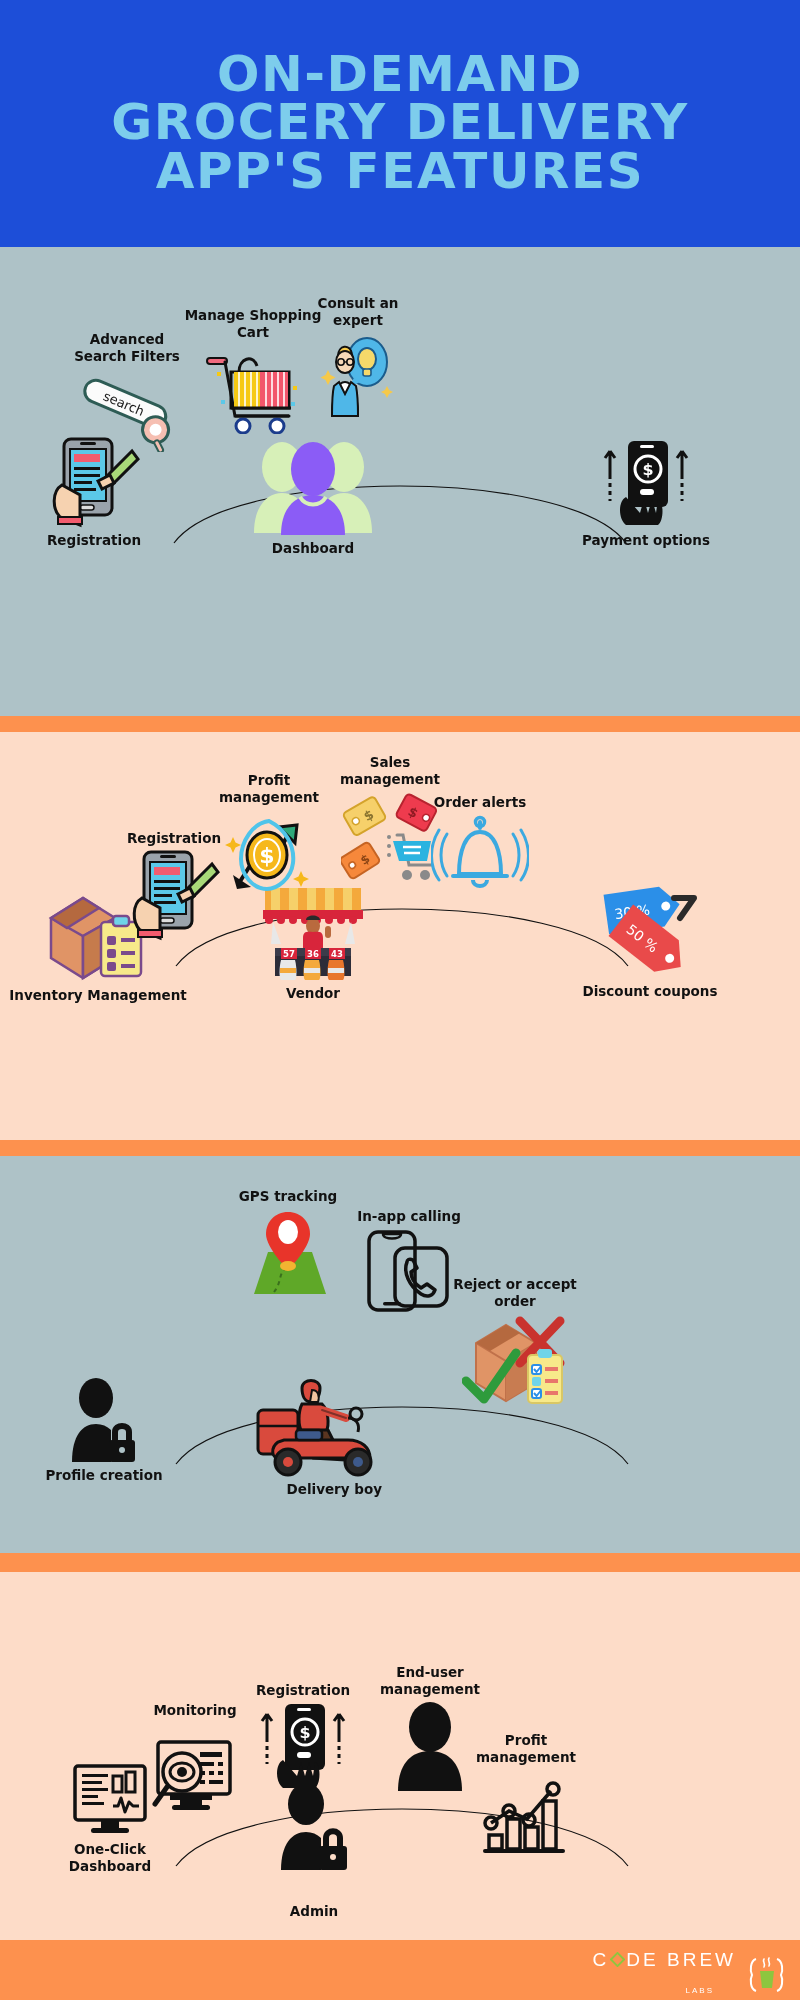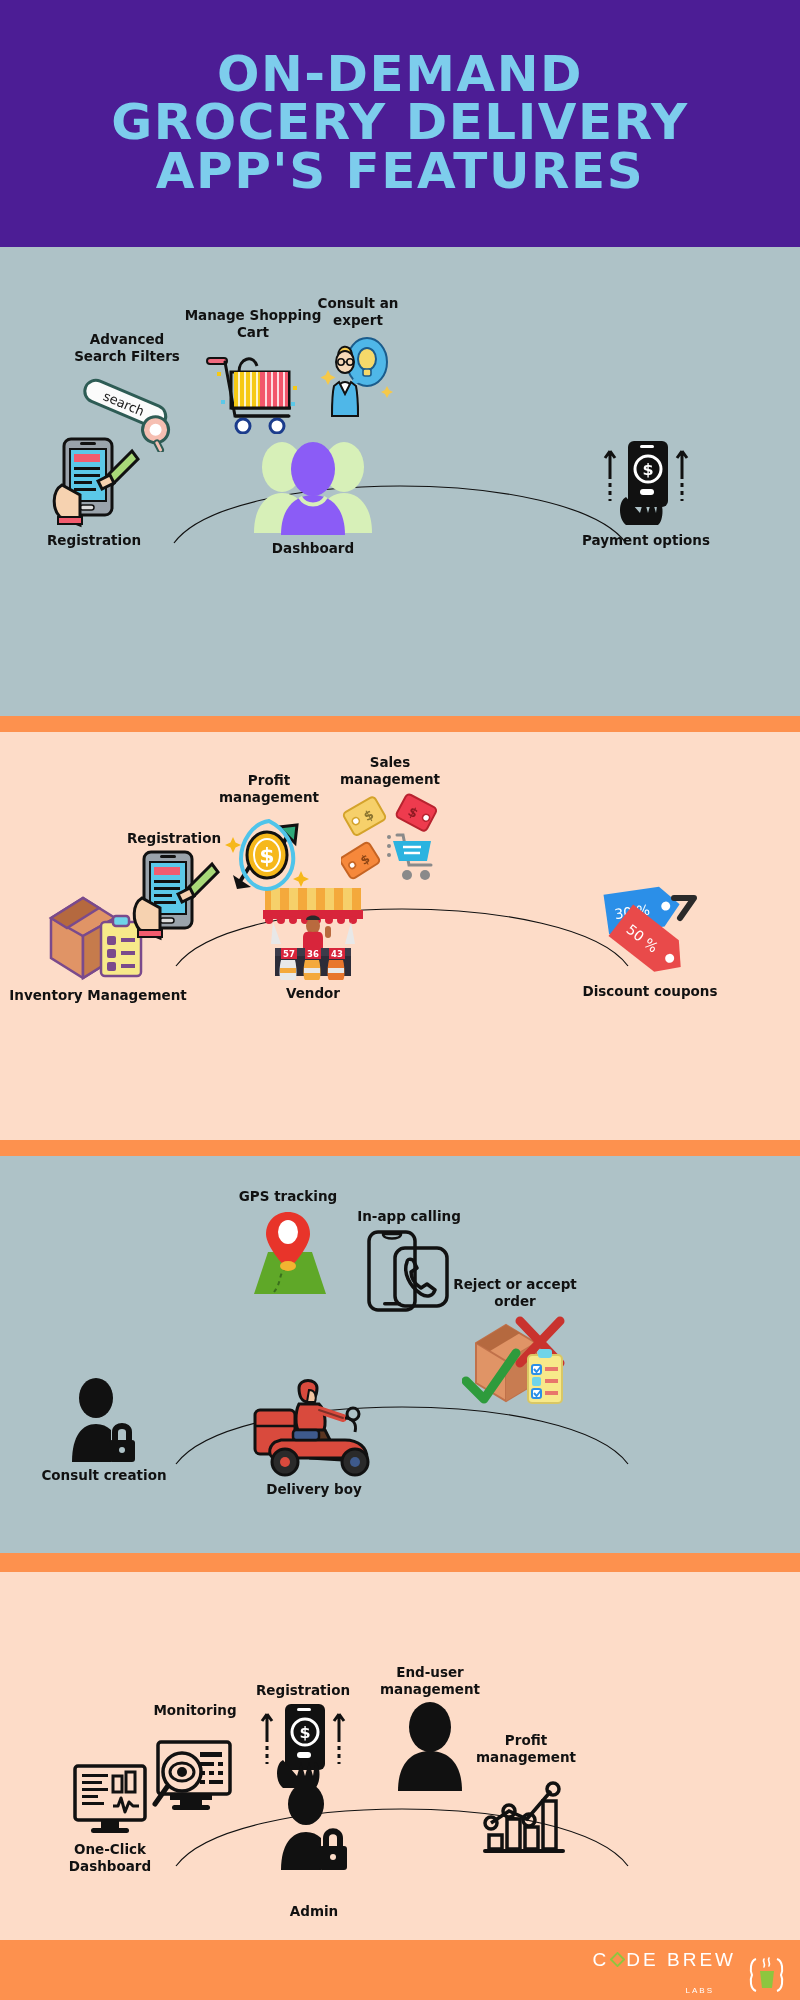--- a/index.html
+++ b/index.html
@@ -7,21 +7,21 @@
   body{
     width:800px;height:2000px;overflow:hidden;
     font-family:"Liberation Sans","DejaVu Sans",sans-serif;
     background:#FD914E;
   }
   .page{position:relative;width:800px;height:2000px;}
 
   
   .header{
     position:absolute;left:0;top:0;width:800px;height:247px;
-    background:#4c1d95;
+    background:#1d4ed8;
     display:flex;align-items:center;justify-content:center;
   }
   .header-title{
     color:#7DCDEC;
     font-family:"DejaVu Sans","Liberation Sans",sans-serif;
     font-weight:bold;
     font-size:49px;
     line-height:0.98;
     letter-spacing:1.5px;
     text-align:center;
@@ -364,20 +364,38 @@
           <circle cx="84" cy="84" r="5" fill="#8A8A8A"></circle>
           <g fill="#8A8A8A">
               <circle cx="48" cy="46" r="2"></circle>
               <circle cx="48" cy="55" r="2"></circle>
               <circle cx="48" cy="64" r="2"></circle>
             </g>
         </svg>
       </div>
     </div>
 
+    <div class="node above" style="left:410px;top:62px;width:140px;">
+      <div class="lbl">Order alerts</div>
+      <div class="art">
+        <svg width="98" height="84" viewBox="0 0 98 84">
+          <path d="M49,8 L49,14" stroke="#3BA9E0" stroke-width="4" stroke-linecap="round"></path>
+          <circle cx="49" cy="8" r="4.5" fill="none" stroke="#3BA9E0" stroke-width="3.5"></circle>
+          <path d="M28,60 C28,38 34,18 49,18 C64,18 70,38 70,60 Z" fill="none" stroke="#3BA9E0" stroke-width="4"></path>
+          <line x1="22" y1="62" x2="76" y2="62" stroke="#3BA9E0" stroke-width="4" stroke-linecap="round"></line>
+          <path d="M42,66 C42,74 56,74 56,66" fill="none" stroke="#3BA9E0" stroke-width="4"></path>
+          <g fill="none" stroke="#3BA9E0" stroke-width="3" stroke-linecap="round">
+            <path d="M16,20 C8,32 8,50 16,62"></path>
+            <path d="M8,16 C-2,32 -2,52 8,66"></path>
+            <path d="M82,20 C90,32 90,50 82,62"></path>
+            <path d="M90,16 C100,32 100,52 90,66"></path>
+          </g>
+        </svg>
+      </div>
+    </div>
 
     <div class="node below" style="left:570px;top:148px;width:160px;">
       <div class="art">
         <svg width="108" height="100" viewBox="0 0 108 100">
           <g transform="rotate(-8 42 30)">
             <path d="M10,10 L66,10 L84,30 L66,50 L10,50 Z" fill="#2B8FE8"></path>
             <circle cx="70" cy="30" r="4.5" fill="#FFF"></circle>
             <text x="36" y="36" text-anchor="middle" font-family="DejaVu Sans, sans-serif" font-size="14" fill="#FFF">30 %</text>
           </g>
           <g transform="rotate(38 56 62)">
@@ -393,21 +411,21 @@
   </div>
 
   <div class="divider" style="top:1140px;height:16px;"></div>
 
   <div class="section sec-gray" style="top:1156px;height:397px;">
 
     <svg class="arc" style="left:172px;top:222px;" width="460" height="90" viewBox="0 0 460 90">
       <path d="M4,86 C60,10 400,10 456,86" fill="none" stroke="#111" stroke-width="1.2"></path>
     </svg>
 
-    <div class="node below" style="left:246px;top:218px;width:136px;">
+    <div class="node below" style="left:246px;top:218px;width:136px;align-items:flex-end;">
       <div class="art">
         <svg width="130" height="104" viewBox="0 0 130 104">
           <rect x="6" y="36" width="40" height="44" rx="5" fill="#D94A3D" stroke="#111" stroke-width="3"></rect>
           <line x1="6" y1="52" x2="46" y2="52" stroke="#111" stroke-width="2.5"></line>
           <path d="M50,14 C50,4 68,4 68,14 C68,22 64,28 59,28 C53,28 50,22 50,14 Z" fill="#D94A3D" stroke="#111" stroke-width="3"></path>
           <path d="M60,16 C66,16 68,22 66,28 L58,28 Z" fill="#F2C4A0" stroke="#111" stroke-width="2"></path>
           <path d="M50,30 C46,38 46,52 50,58 L74,58 C78,50 76,36 70,30 Z" fill="#D94A3D" stroke="#111" stroke-width="3"></path>
           <path d="M70,36 L94,44" fill="none" stroke="#D94A3D" stroke-width="8" stroke-linecap="round"></path>
           <path d="M70,36 L94,44" fill="none" stroke="#111" stroke-width="2" stroke-linecap="round" opacity="0.45"></path>
           <path d="M50,56 L76,56 L86,76 L66,78 Z" fill="#5A3520" stroke="#111" stroke-width="3"></path>
@@ -428,21 +446,21 @@
     <div class="node below" style="left:38px;top:222px;width:132px;">
       <div class="art">
         <svg width="72" height="86" viewBox="0 0 72 86">
           <ellipse cx="28" cy="20" rx="17" ry="20" fill="#111"></ellipse>
           <path d="M4,84 C4,58 14,46 28,46 C34,46 39,48 43,52 L43,84 Z" fill="#111"></path>
           <rect x="41" y="62" width="26" height="22" rx="3" fill="#111"></rect>
           <path d="M47,62 L47,54 C47,46 61,46 61,54 L61,62" fill="none" stroke="#111" stroke-width="6"></path>
           <circle cx="54" cy="72" r="3" fill="#AEC2C7"></circle>
         </svg>
       </div>
-      <div class="lbl">Consult creation</div>
+      <div class="lbl">Profile creation</div>
     </div>
 
 
     <div class="node above" style="left:224px;top:32px;width:128px;">
       <div class="lbl">GPS tracking</div>
       <div class="art">
         <svg width="96" height="92" viewBox="0 0 96 92">
           <path d="M14,86 L28,44 L72,44 L86,86 Z" fill="#5FA828"></path>
           <path d="M34,84 C42,74 38,66 46,60 C54,54 50,48 56,44" fill="none" stroke="#3A6F1C" stroke-width="2" stroke-dasharray="4 4"></path>
           <path d="M48,4 C35,4 26,14 26,26 C26,40 48,62 48,62 C48,62 70,40 70,26 C70,14 61,4 48,4 Z" fill="#E8342A"></path>

